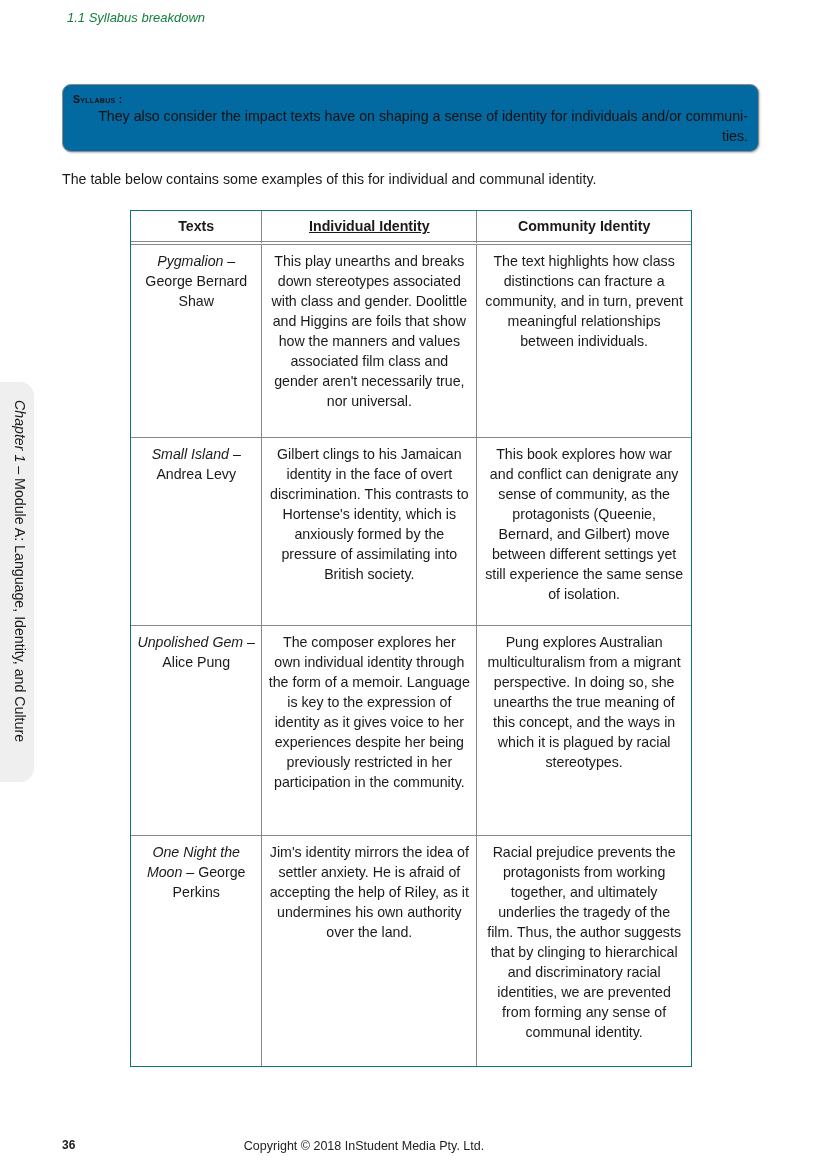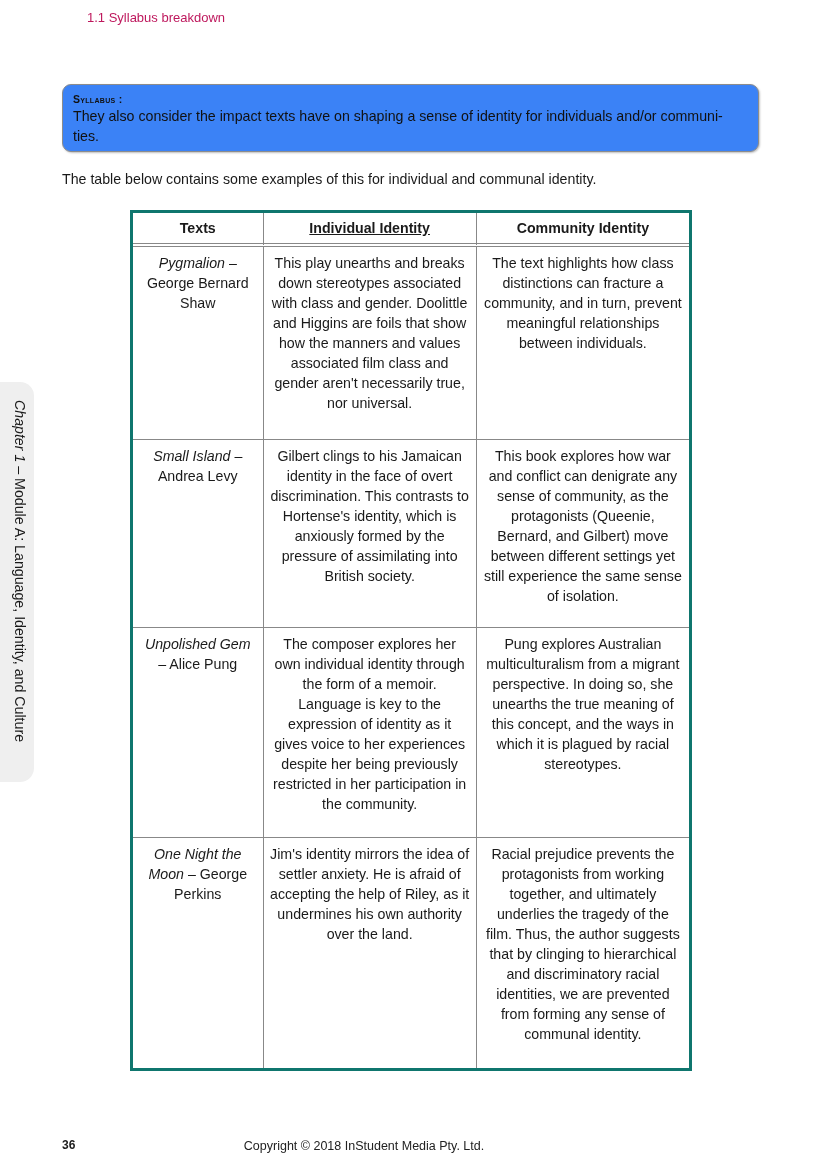--- a/index.html
+++ b/index.html
@@ -1,40 +1,40 @@
 <!DOCTYPE html>
 <html><head>
 <meta charset="utf-8">
 <style>
   html, body { margin: 0; padding: 0; }
   body {
     width: 823px; height: 1164px; position: relative; background: #ffffff;
     font-family: "Liberation Sans", sans-serif; color: #1a1a1a; overflow: hidden;
   }
   .running-head {
-    position: absolute; left: 67px; top: 10px; font-size: 13px; color: #be185d; margin-left: 20px;
+    position: absolute; left: 67px; top: 10px; font-size: 13px; font-style: italic; color: #15803d;
   }
   .syllabus-box {
     position: absolute; left: 62px; top: 84px; width: 697px; height: 68px;
-    background: #3b82f6; border: 1.5px solid #8c8c8c; border-radius: 9px;
+    background: #0369a1; border: 1.5px solid #8c8c8c; border-radius: 9px;
     box-shadow: 1px 1px 2px rgba(0,0,0,0.25); box-sizing: border-box;
     padding: 7px 10px 0 10px;
   }
   .syllabus-label {
     font-size: 10.5px; font-weight: bold; font-variant: small-caps; letter-spacing: 0.3px;
     line-height: 14px; color: #111;
   }
-  .syllabus-text { font-size: 14.2px; line-height: 20px; color: #111; }
+  .syllabus-text { font-size: 14.2px; line-height: 20px; color: #111; text-align: right; }
   .intro {
     position: absolute; left: 62px; top: 171px; font-size: 14.2px; color: #1a1a1a;
   }
   table.main {
     position: absolute; left: 130px; top: 210px; width: 562px;
     border-collapse: separate; border-spacing: 0;
-    border: 3px solid #0f766e;
+    border: 1px solid #0f766e;
     font-size: 14.2px; line-height: 20px;
   }
   table.main th, table.main td {
     border-right: 1px solid #888; border-bottom: 1px solid #888;
     text-align: center; vertical-align: top; padding: 0 6px;
   }
   table.main th:last-child, table.main td:last-child { border-right: none; }
   table.main tr:last-child td { border-bottom: none; }
   table.main th {
     font-weight: bold; height: 30px; vertical-align: middle; padding: 0;

